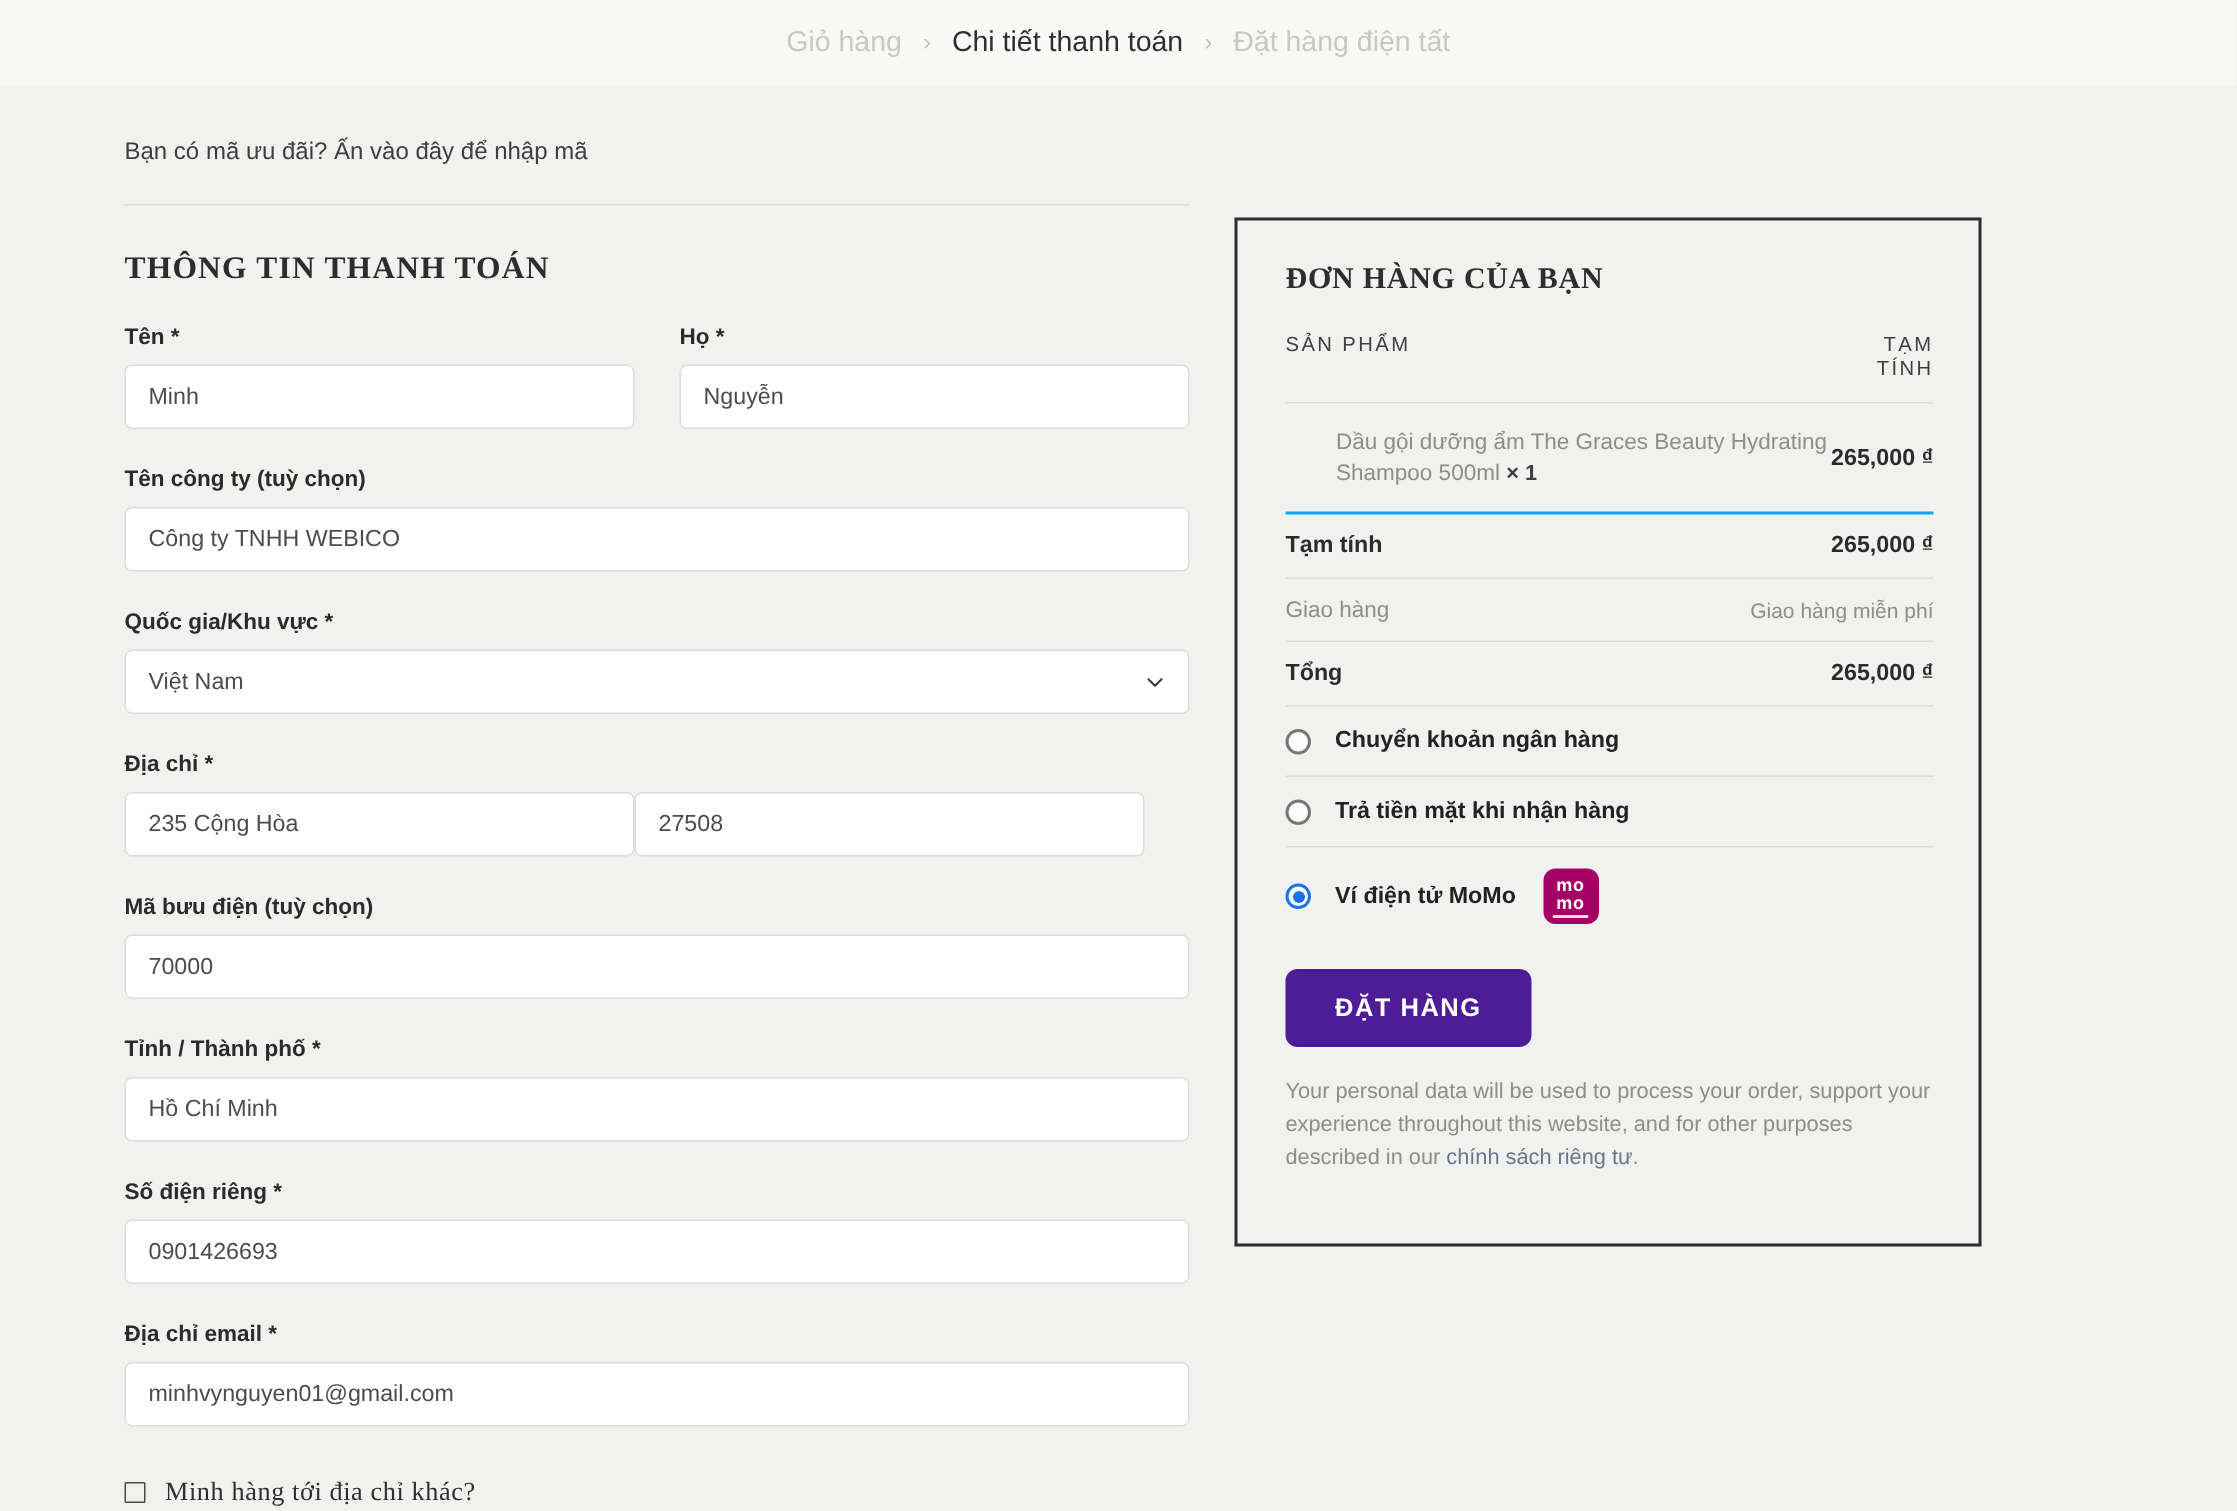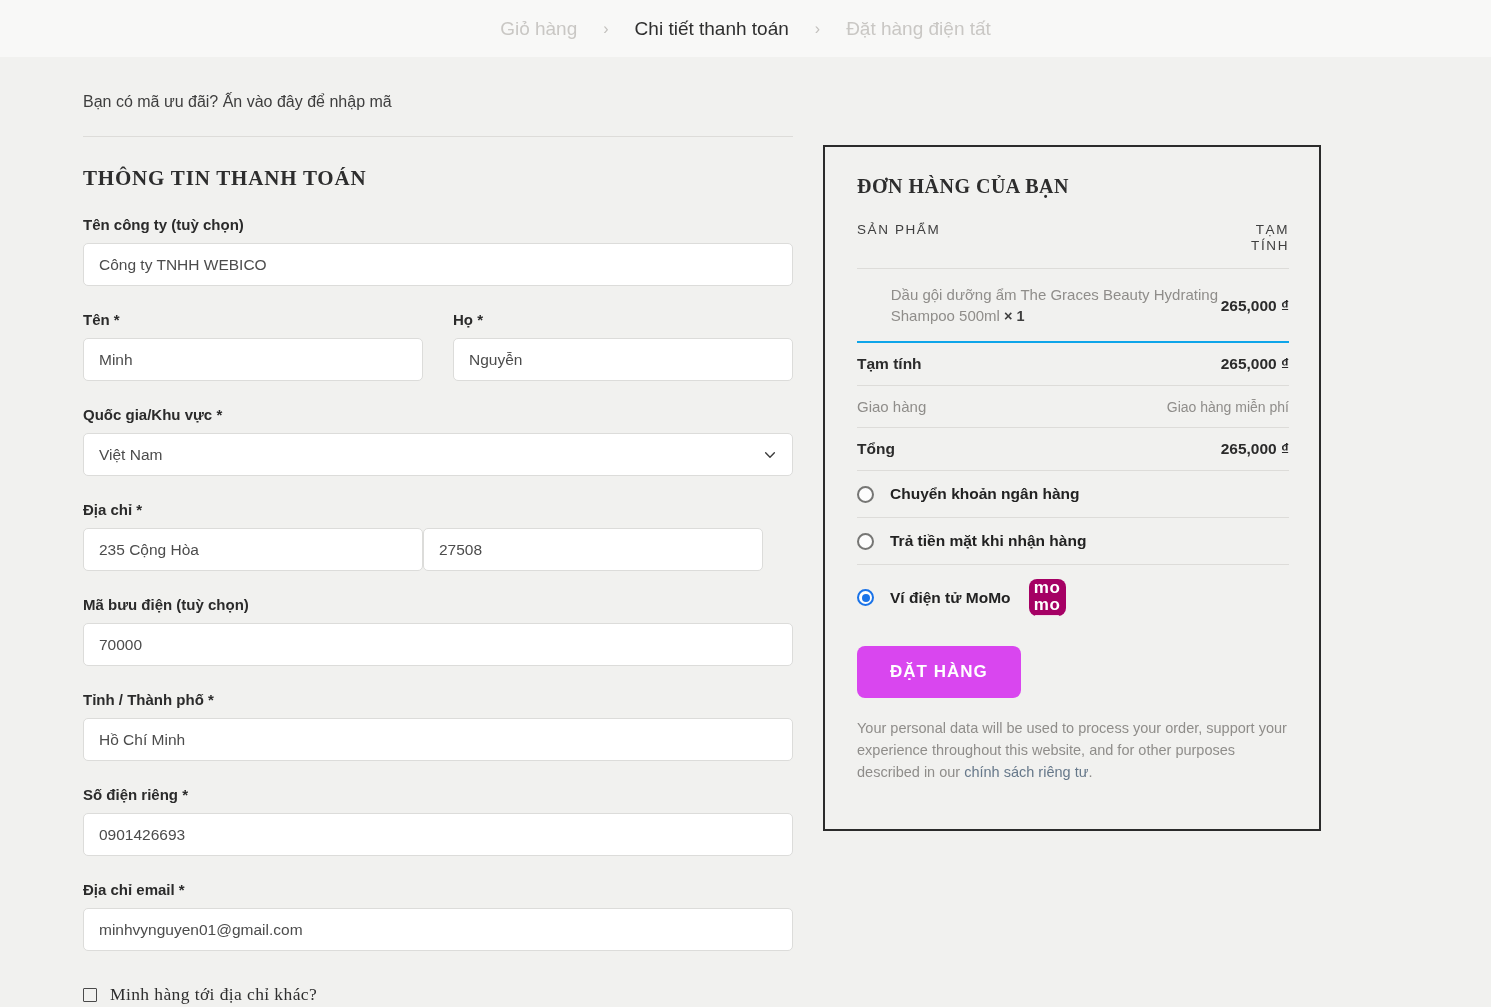--- a/index.html
+++ b/index.html
@@ -8,21 +8,21 @@
     font-family:"Liberation Sans","DejaVu Sans",sans-serif;
     background:#f1f1ef;
     color:#2e2e2e;
   }
   .serif { font-family:"Liberation Serif","DejaVu Serif",serif; }
 
   
   .topbar {
     height:57px; background:#f8f8f7;
     display:flex; align-items:center; justify-content:center;
-    gap:26px; font-size:19px;
+    gap:14px; font-size:19px;
   }
   .crumb { color:#c9c7c4; cursor:pointer; }
   .crumb.current { color:#2f2f2f; }
   .crumb-sep { color:#c3c1be; font-size:16px; }
 
   
   .page { display:flex; padding:36px 0 0 83px; gap:30px; align-items:flex-start; }
   .col-left { width:710px; }
   .col-right { width:498px; }
 
@@ -112,25 +112,25 @@
   .pay-row.is-checked .radio { border-color:#1a73e8; }
   .pay-row.is-checked .radio::after {
     content:""; position:absolute; inset:2.5px; border-radius:50%; background:#1a73e8;
   }
   .pay-label { font-size:15.5px; font-weight:bold; color:#222; }
   .momo-logo {
     width:37px; height:37px; background:#a50064; border-radius:8px;
     display:flex; flex-direction:column; align-items:center; justify-content:center;
     color:#fff; font-weight:bold; line-height:1; margin-left:2px;
   }
-  .momo-logo .mo { font-size:17px; letter-spacing:0.5px; }
+  .momo-logo .mo { font-size:12px; letter-spacing:0.5px; }
   .momo-logo .tag { margin-top:2px; width:24px; height:2px; background:rgba(255,255,255,0.85); border-radius:1px; }
 
   .place-order-btn {
-    margin-top:16px; background:#d946ef; color:#fff;
+    margin-top:16px; background:#4c1d95; color:#fff;
     border:none; border-radius:8px; padding:16px 33px;
     font-size:17px; font-weight:bold; letter-spacing:1px;
     font-family:"Liberation Sans","DejaVu Sans",sans-serif;
     cursor:pointer;
   }
   .privacy {
     margin-top:20px; font-size:14.5px; color:#8f8d8a; line-height:1.5; width:440px;
   }
   .privacy a { color:#66788a; text-decoration:none; cursor:pointer; }
 </style>
@@ -150,34 +150,34 @@
   <div class="col-left">
 
     <div class="coupon">
       <span>Bạn có mã ưu đãi?</span>
       <a>Ấn vào đây để nhập mã</a>
     </div>
     <hr class="coupon-divider">
 
     <h2 class="billing-title serif">THÔNG TIN THANH TOÁN</h2>
 
-    <div class="field">
-      <label class="field-label">Tên công ty (tuỳ chọn)</label>
-      <input class="txt" type="text" value="Công ty TNHH WEBICO" style="">
-    </div>
-
     <div class="field row2">
       <div class="cell-l">
         <label class="field-label">Tên *</label>
         <input class="txt" type="text" value="Minh" style="">
       </div>
       <div class="cell-r">
         <label class="field-label">Họ *</label>
         <input class="txt" type="text" value="Nguyễn" style="">
       </div>
+    </div>
+
+    <div class="field">
+      <label class="field-label">Tên công ty (tuỳ chọn)</label>
+      <input class="txt" type="text" value="Công ty TNHH WEBICO" style="">
     </div>
 
     <div class="field">
       <label class="field-label">Quốc gia/Khu vực *</label>
       <div class="select">
         <span>Việt Nam</span>
         <svg class="chev" viewBox="0 0 16 16" fill="none">
             <path d="M3 5.5 L8 10.5 L13 5.5" stroke="#3c3c3c" stroke-width="1.6" stroke-linecap="round" stroke-linejoin="round"></path>
           </svg>
       </div>

